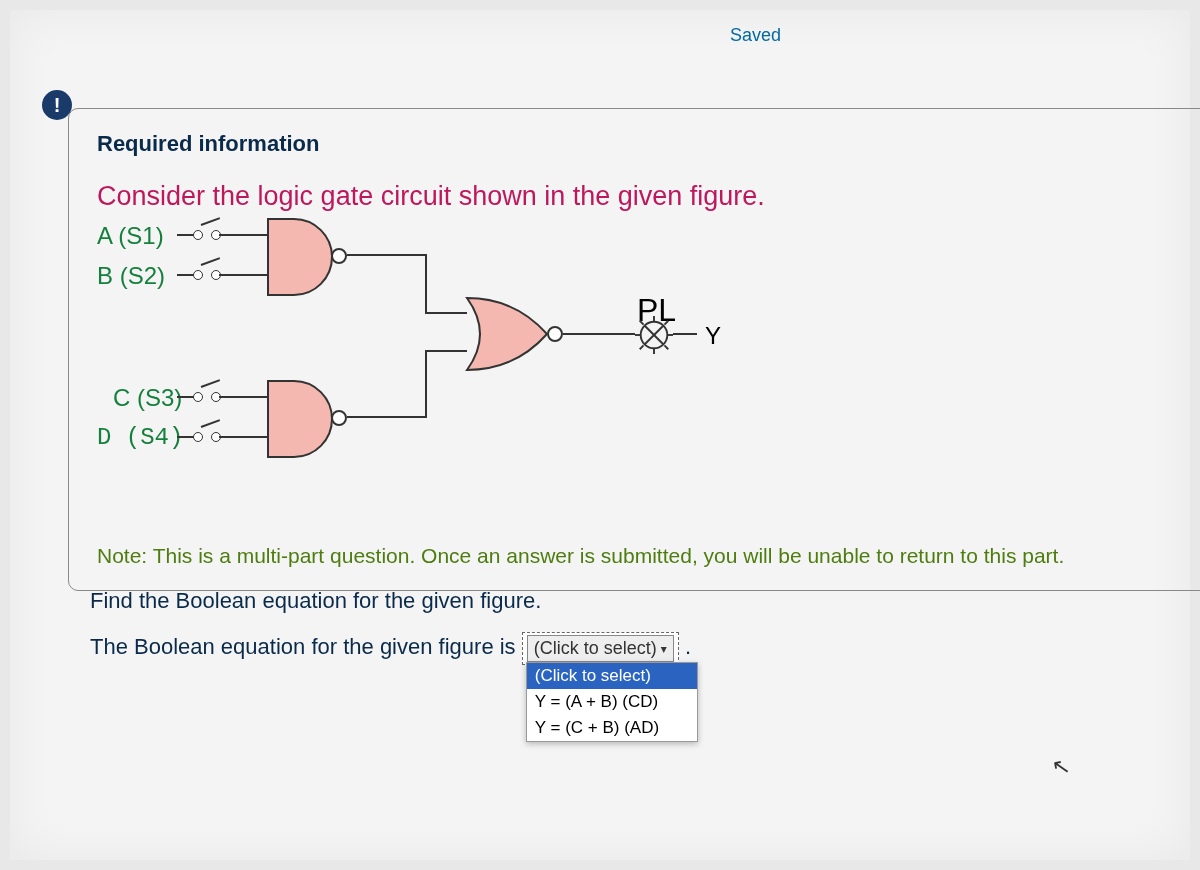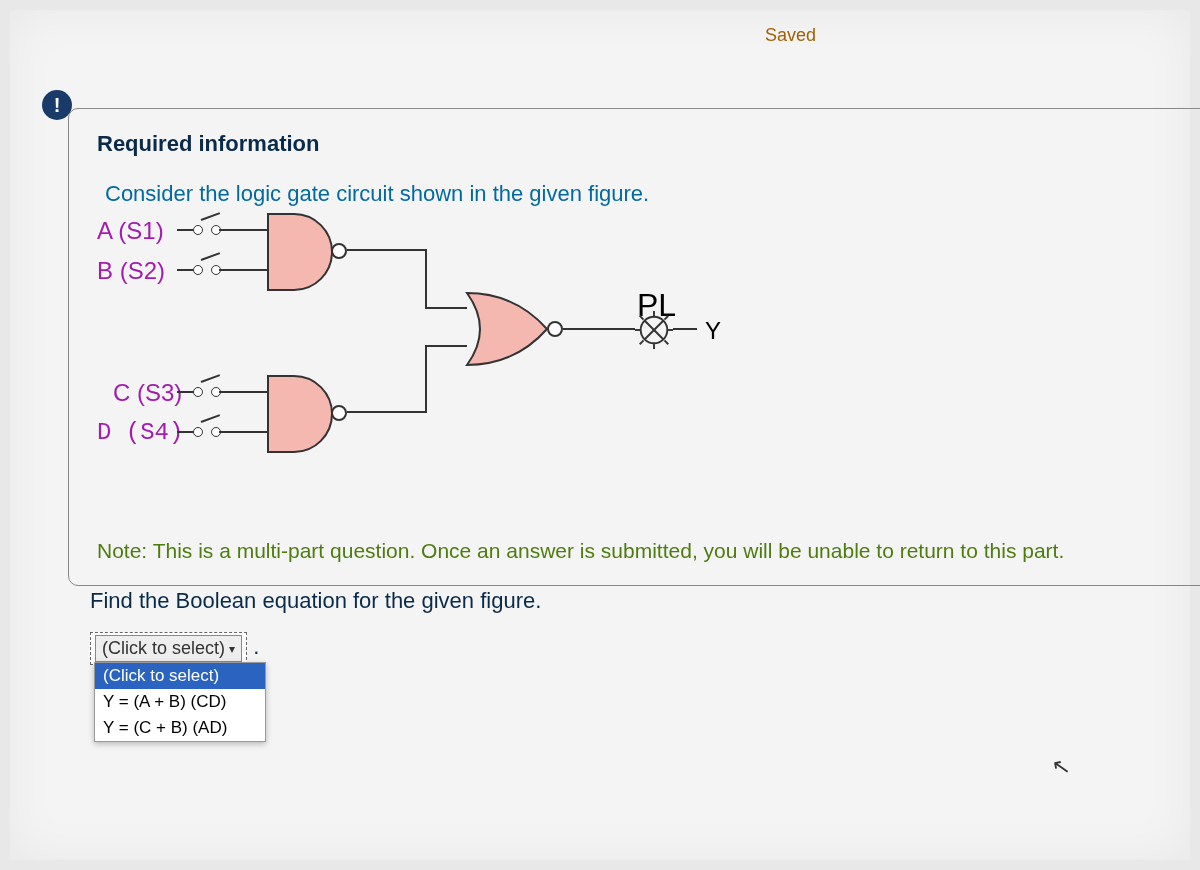--- a/index.html
+++ b/index.html
@@ -20,22 +20,21 @@
     margin: 10px;
     position: relative;
     box-shadow: inset 0 0 50px rgba(0,0,0,0.05);
   }
   .saved-label {
     position: absolute;
     top: 15px;
     left: 50%;
     transform: translateX(130px);
     font-size: 18px;
-    color: #a16207;
-    margin-left: 35px;
+    color: #0369a1;
   }
   .alert-icon {
     position: absolute;
     left: 32px;
     top: 80px;
     width: 30px;
     height: 30px;
     border-radius: 50%;
     background: #1a3a6a;
     color: #fff;
@@ -55,38 +54,37 @@
     padding: 22px 28px 22px 28px;
     background: transparent;
   }
   .req-info {
     font-weight: bold;
     font-size: 22px;
     color: #0a2a4a;
     margin-bottom: 24px;
   }
   .consider {
-    font-size: 22px;
-    color: #0369a1;
+    font-size: 27px;
+    color: #be185d;
     margin-bottom: 6px;
-    margin-left: 8px;
   }
   .note {
     font-size: 21px;
     color: #4d7c0f;
     margin-top: 66px;
   }
   .circuit {
     position: relative;
     height: 260px;
   }
   .input-label {
     position: absolute;
     font-size: 24px;
-    color: #a21caf;
+    color: #15803d;
   }
   .switch {
     position: absolute;
     width: 60px;
     height: 14px;
   }
   .switch::before {
     content: "";
     position: absolute;
     left: 0;
@@ -354,20 +352,21 @@
 
       <div class="y-label" style="left:608px; top:104px;">Y</div>
     </div>
 
     <div class="note">Note: This is a multi-part question. Once an answer is submitted, you will be unable to return to this part.</div>
   </div>
 
   <div class="question-area">
     <div class="q-line1">Find the Boolean equation for the given figure.</div>
     <div class="q-line2">
+      <span>The Boolean equation for the given figure is</span>
       <span class="select-wrap">
         <span class="select-box">
           <span class="select-inner">
             <span>(Click to select)</span>
             <span class="chevron">▾</span>
           </span>
         </span>
         <div class="dropdown">
           <div class="opt selected">(Click to select)</div>
           <div class="opt">Y = (A + B) (CD)</div>

